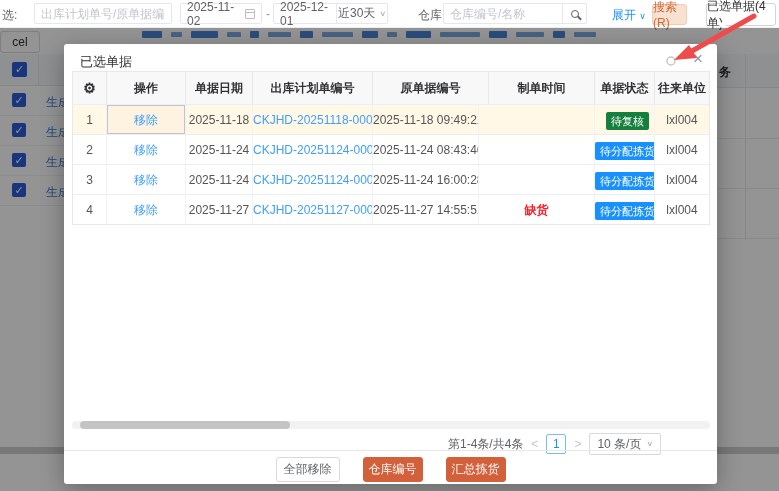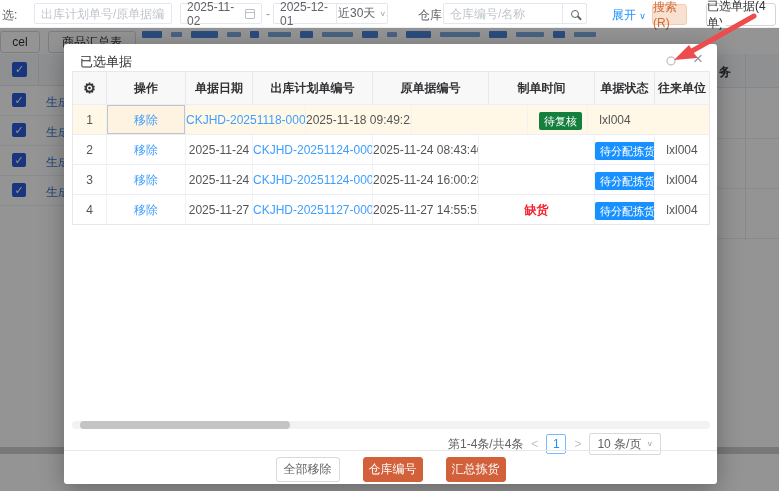--- a/index.html
+++ b/index.html
@@ -125,21 +125,20 @@
     </div>
     <span id="expand-link">
       <span>展开</span>
       <span class="caret" style="color:#1890ff">∨</span>
     </span>
     <div id="search-btn">搜索(R)</div>
     <div id="selected-btn">已选单据(4单)</div>
   </div>
 
   <div class="tool-btn" style="left:0;width:40px">cel</div>
-  <div class="tool-btn" style="left:48px;width:88px">商品汇总表</div>
   <div id="frag-row">
     <i style="width:20px"></i>
       <i style="width:11px"></i>
       <i style="width:27px"></i>
       <i style="width:14px"></i>
     <i style="width:9px"></i>
       <i style="width:23px"></i>
       <i style="width:13px"></i>
       <i style="width:31px"></i>
     <i style="width:16px"></i>
@@ -198,20 +197,21 @@
           <div class="mcell c3">出库计划单编号</div>
           <div class="mcell c5">原单据编号</div>
           <div class="mcell c4">制单时间</div>
           <div class="mcell c6">单据状态</div>
           <div class="mcell c7">往来单位</div>
         </div>
       <div id="m-body">
           <div class="mrow hl">
             <div class="mcell c0">1</div>
             <div class="mcell c1 opbox"><span class="mlink">移除</span></div>
+            <div class="mcell c2">2025-11-18</div>
             <div class="mcell c3"><span class="mlink">CKJHD-20251118-0001</span></div>
             <div class="mcell c4">2025-11-18 09:49:21</div>
             <div class="mcell c5"></div>
             <div class="mcell c6"><span class="badge orange">待复核</span></div>
             <div class="mcell c7">lxl004</div>
           </div>
           <div class="mrow">
             <div class="mcell c0">2</div>
             <div class="mcell c1"><span class="mlink">移除</span></div>
             <div class="mcell c2">2025-11-24</div>

